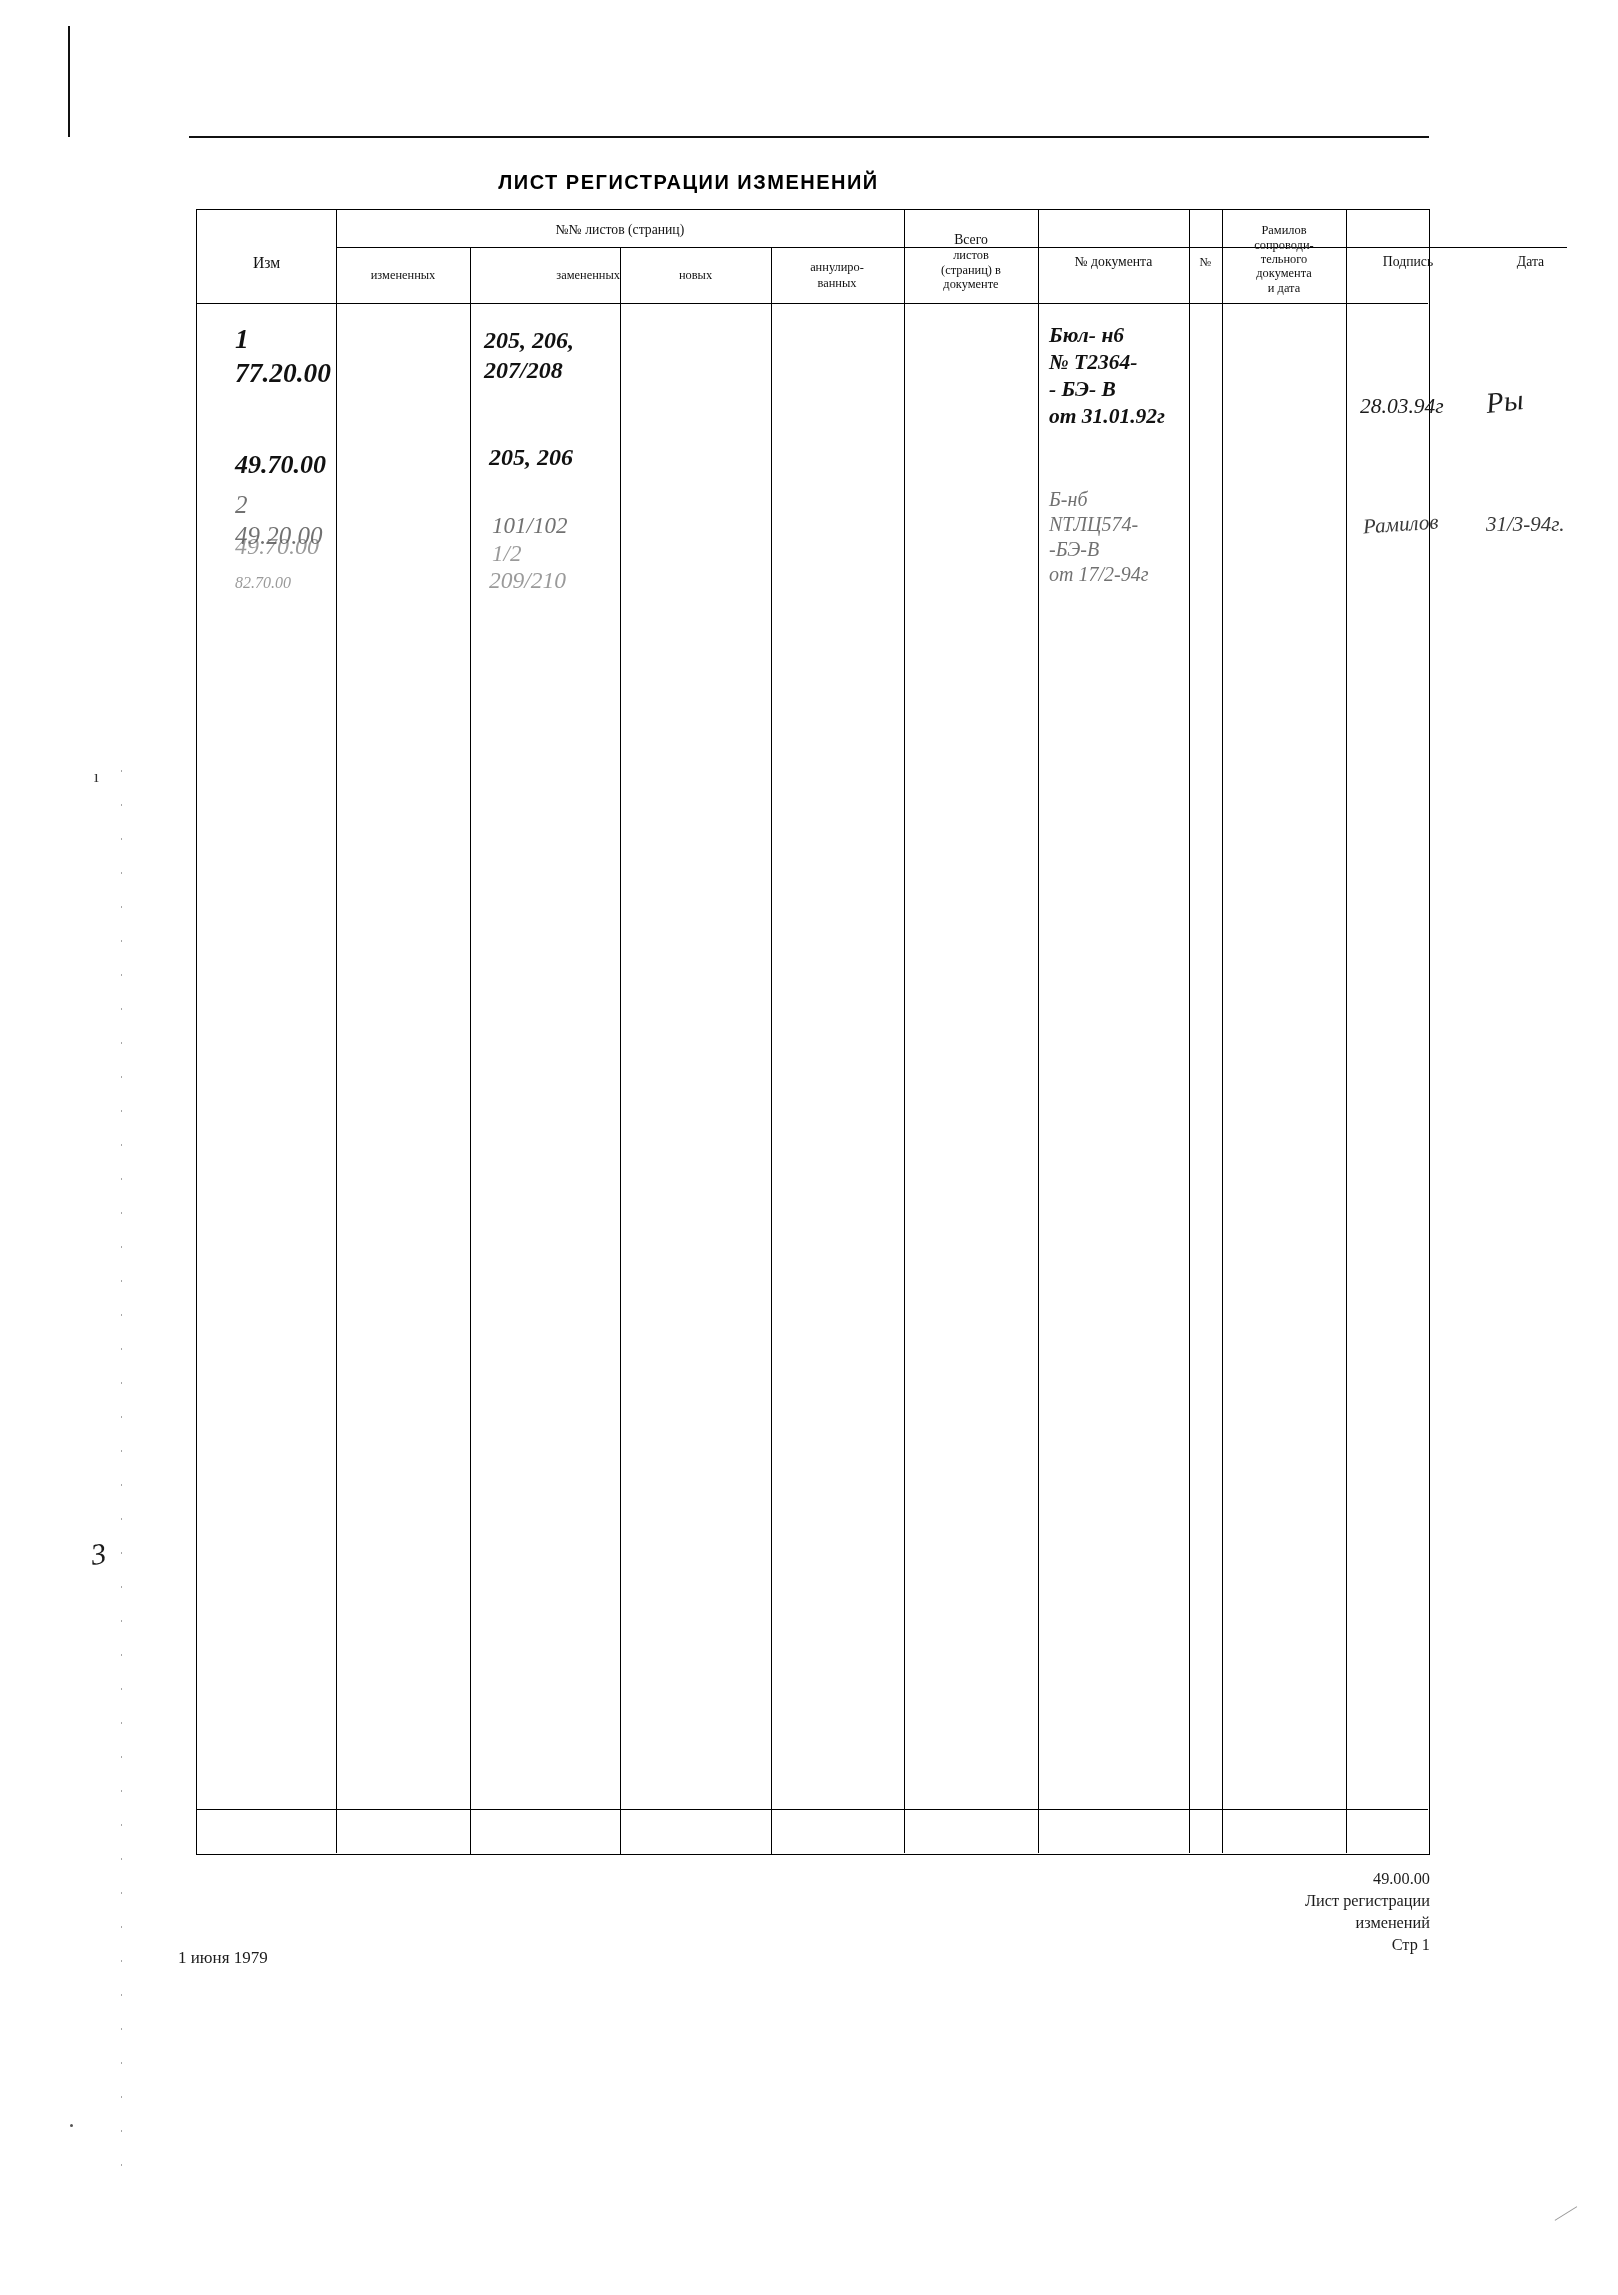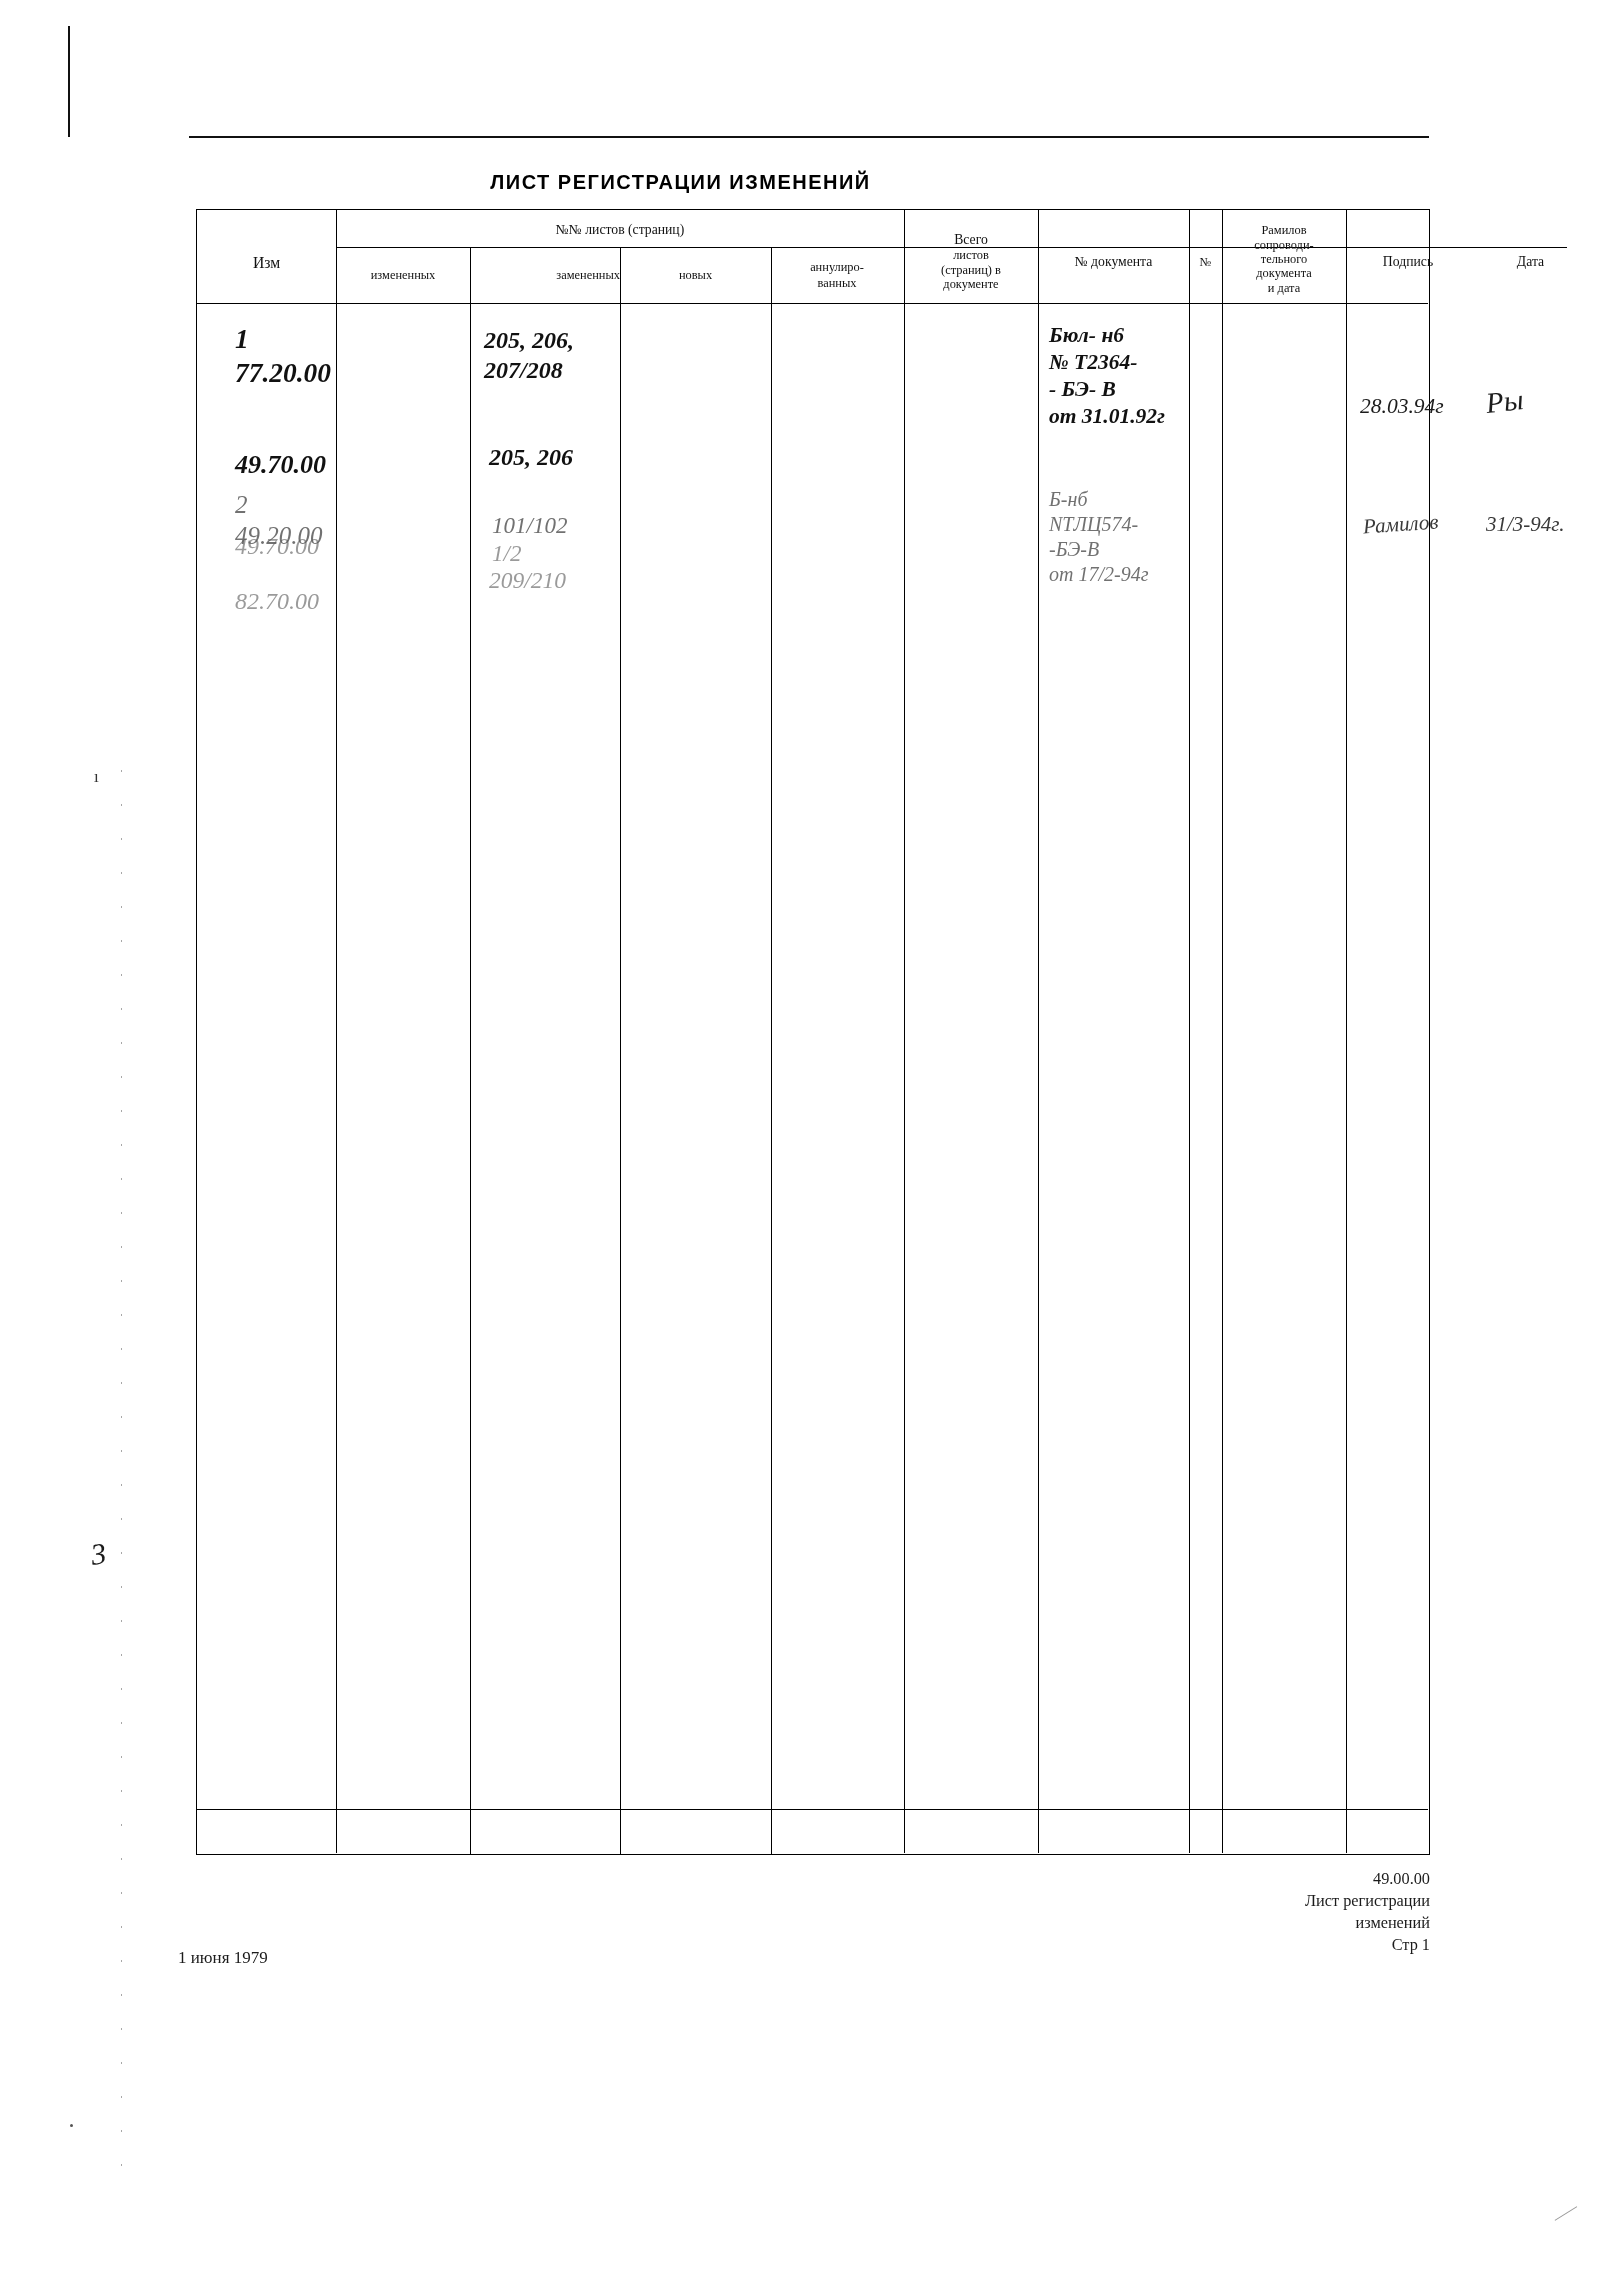--- a/index.html
+++ b/index.html
@@ -99,20 +99,21 @@
   .doc-title {
     position: absolute;
     left: 0; top: 171px;
     width: 1361px;
     text-align: center;
     font-size: 20px;
     font-weight: bold;
     letter-spacing: 1.5px;
     color: #000;
     font-family: "Liberation Sans", sans-serif;
+    padding-left: 8px;
   }
 
   
   .reg-table {
     position: absolute;
     left: 196px;
     top: 209px;
     width: 1234px;
     height: 1646px;
     border: 1.3px solid #000;
@@ -281,21 +282,21 @@
     <div class="hw faint" style="left:852px; top:277px; font-size:20px;">Б-нб
 NТЛЦ574-
 -БЭ-В
 от 17/2-94г</div>
     <div class="sig" style="left:1166px; top:302px; font-size:21px; color:#3a3a3a; transform:rotate(-4deg);">Рамилов</div>
     <div class="sig" style="left:1289px; top:302px; font-size:21px; color:#3a3a3a;">31/3-94г.</div>
 
     <div class="hw vfaint" style="left:38px; top:321px; font-size:24px;">49.70.00</div>
     <div class="hw vfaint" style="left:295px; top:330px; font-size:23px;">1/2</div>
 
-    <div class="hw vfaint" style="left:38px; top:376px; font-size:24px;">82.70.00</div>
+    <div class="hw vfaint" style="left:38px; top:363px; font-size:16px;">82.70.00</div>
     <div class="hw vfaint" style="left:292px; top:356px; font-size:23.5px;">209/210</div>
 
   </div>
 
   <div class="footer-right">
     <div>49.00.00</div>
     <div>Лист регистрации</div>
     <div>изменений</div>
     <div>Стр  1</div>
   </div>

